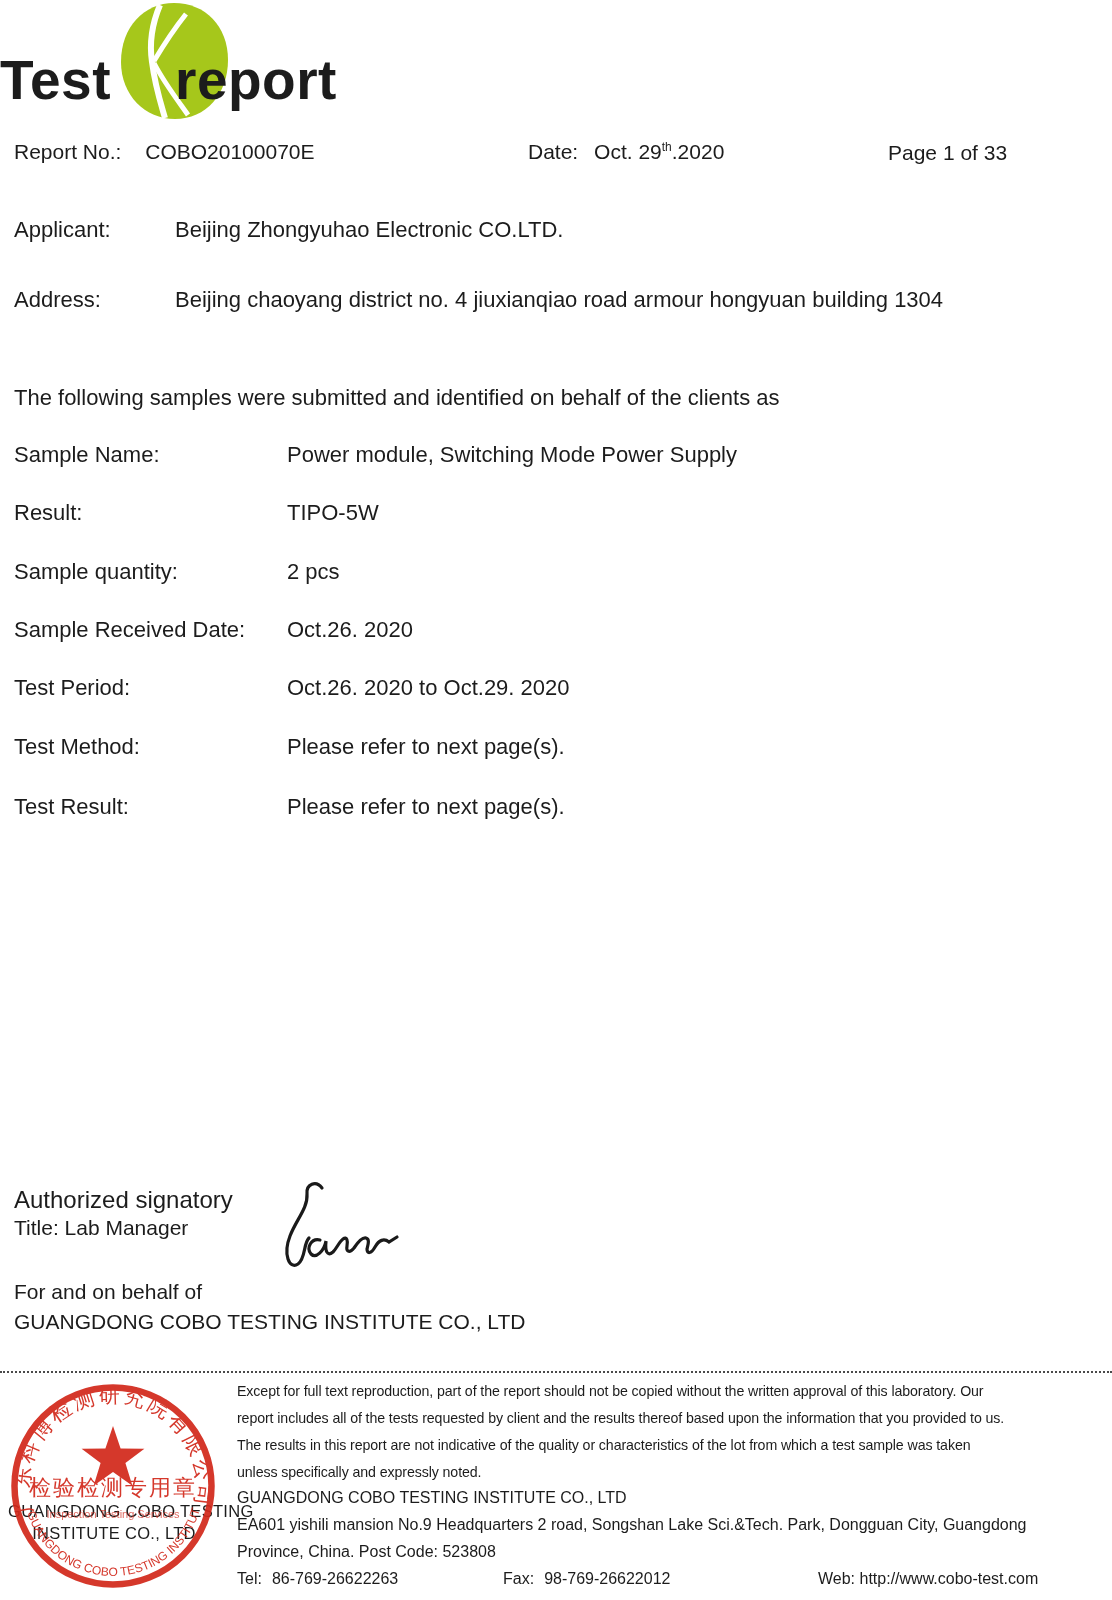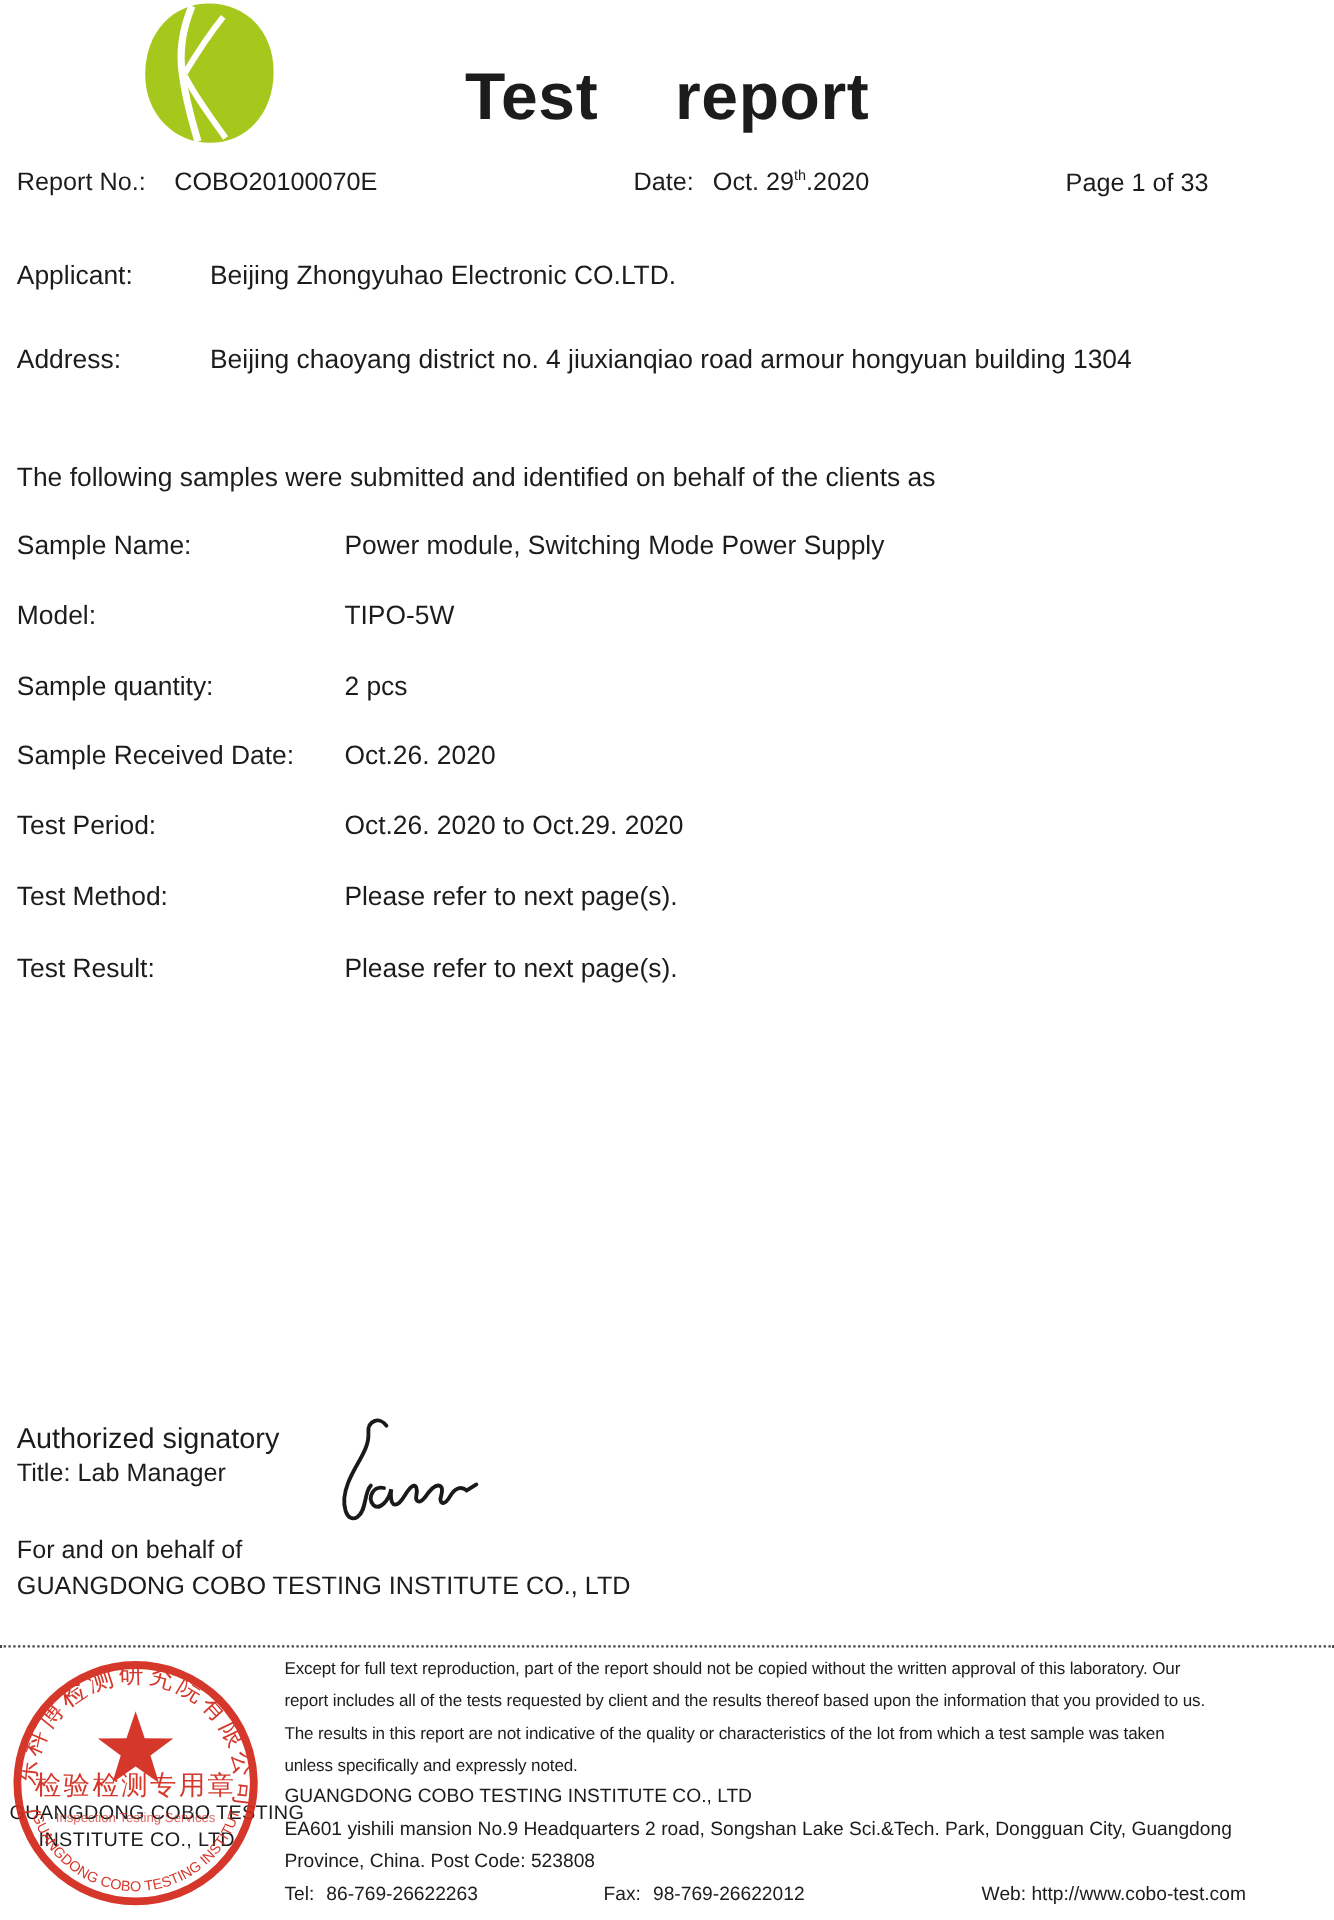--- a/index.html
+++ b/index.html
@@ -3,21 +3,21 @@
 <meta charset="utf-8">
 <style>
   html,body{margin:0;padding:0;background:#ffffff;}
   #page{
     position:relative;width:1112px;height:1600px;background:#ffffff;
     font-family:"Liberation Sans", sans-serif;color:#1c1c1c;overflow:hidden;
   }
   .abs{position:absolute;}
   .lbl{font-size:22px;white-space:nowrap;}
   .val{font-size:22px;white-space:nowrap;}
-  #title{left:0;top:48px;width:1112px;text-align:center;font-size:55px;font-weight:bold;letter-spacing:0.5px;}
+  #title{left:0;top:48px;width:1112px;font-size:55px;font-weight:bold;letter-spacing:0.5px;}
   #title .gap{display:inline-block;width:64px;}
   .hdr{font-size:21px;white-space:nowrap;}
   sup{font-size:12px;vertical-align:super;line-height:0;}
   #dotted-sep{left:0;top:1371px;width:1112px;border-top:2px dotted #4a4a4a;height:0;}
   .foot-small{font-size:14.2px;letter-spacing:-0.1px;white-space:nowrap;}
   .foot-line{font-size:16px;white-space:nowrap;}
   .stamp-under{width:212px;text-align:center;font-size:16.5px;letter-spacing:0.3px;white-space:nowrap;z-index:1;}
   #stamp-svg{z-index:2;opacity:0.93;}
   svg text{font-family:"Liberation Sans", sans-serif;}
 </style>
@@ -49,21 +49,21 @@
 
   <div class="abs lbl" style="left:14px;top:217px;">Applicant:</div>
   <div class="abs val" style="left:175px;top:217px;">Beijing Zhongyuhao Electronic CO.LTD.</div>
   <div class="abs lbl" style="left:14px;top:287px;">Address:</div>
   <div class="abs val" style="left:175px;top:287px;">Beijing chaoyang district no. 4 jiuxianqiao road armour hongyuan building 1304</div>
 
   <div class="abs lbl" style="left:14px;top:385px;">The following samples were submitted and identified on behalf of the clients as</div>
 
   <div class="abs lbl" style="left:14px;top:442px;">Sample Name:</div>
   <div class="abs val" style="left:287px;top:442px;">Power module, Switching Mode Power Supply</div>
-  <div class="abs lbl" style="left:14px;top:500px;">Model:</div>
+  <div class="abs lbl" style="left:14px;top:500px;">Result:</div>
   <div class="abs val" style="left:287px;top:500px;">TIPO-5W</div>
   <div class="abs lbl" style="left:14px;top:559px;">Sample quantity:</div>
   <div class="abs val" style="left:287px;top:559px;">2 pcs</div>
   <div class="abs lbl" style="left:14px;top:617px;">Sample Received Date:</div>
   <div class="abs val" style="left:287px;top:617px;">Oct.26. 2020</div>
   <div class="abs lbl" style="left:14px;top:675px;">Test Period:</div>
   <div class="abs val" style="left:287px;top:675px;">Oct.26. 2020 to Oct.29. 2020</div>
   <div class="abs lbl" style="left:14px;top:734px;">Test Method:</div>
   <div class="abs val" style="left:287px;top:734px;">Please refer to next page(s).</div>
   <div class="abs lbl" style="left:14px;top:794px;">Test Result:</div>

